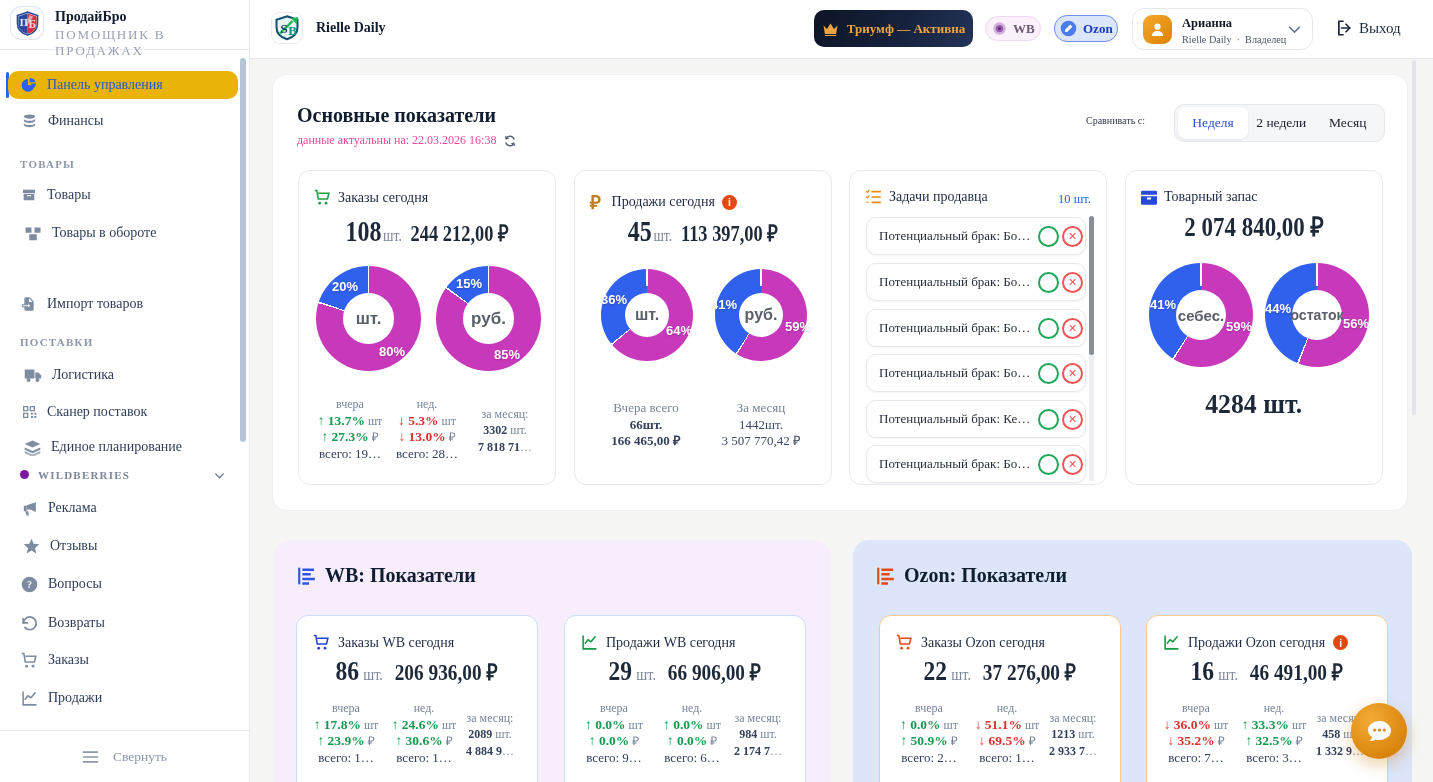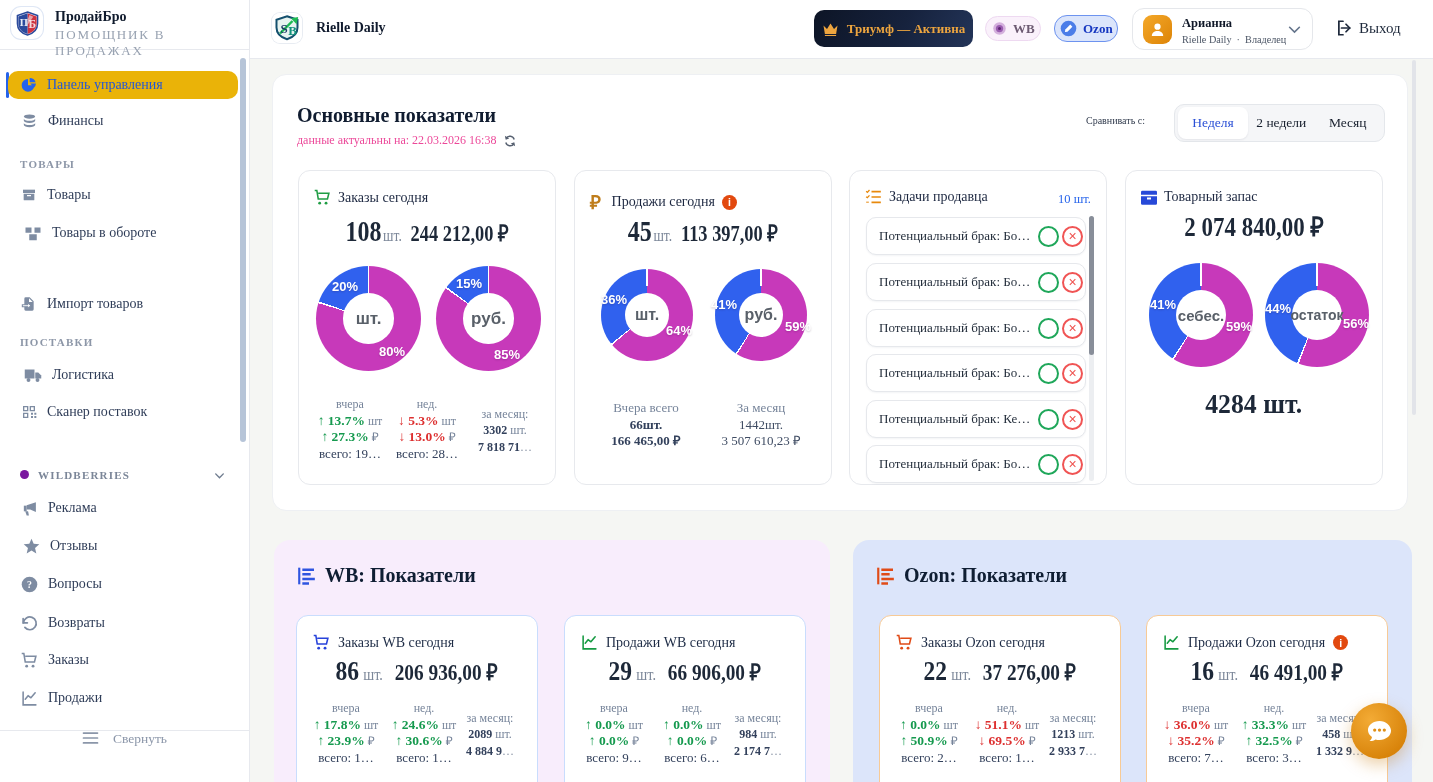--- a/index.html
+++ b/index.html
@@ -27,21 +27,21 @@
 #sbicon{position:absolute;left:11px;top:7px;width:32px;height:32px;border-radius:10px;background:#fff;box-shadow:0 0 0 1px #dfe7f5;display:flex;align-items:center;justify-content:center}
 #sbt1{position:absolute;left:55px;top:9px;font-size:14px;font-weight:bold;color:#0f1a2c}
 #sbt2{position:absolute;left:55px;top:27px;font-size:13px;letter-spacing:1.8px;color:#98a2b1}
 .it{position:absolute;left:8px;width:230px;height:28px;display:flex;align-items:center;gap:10px;padding-left:13px;font-size:14px;color:#2f3d58;border-radius:10px}
 .it svg{flex:0 0 auto}
 .it.act{background:#eab308;color:#2457d5}
 .bar{position:absolute;left:6px;width:3px;height:26px;background:#2563eb;border-radius:2px}
 .sh{position:absolute;left:20px;font-size:11px;font-weight:bold;letter-spacing:1.2px;color:#8d97a8}
 .wbdot{position:absolute;left:20px;width:9px;height:9px;border-radius:50%;background:#7b189f}
 #sbscroll{position:absolute;left:240px;top:58px;width:6px;height:384px;border-radius:3px;background:#b6c4d8}
-#sbfoot{position:absolute;left:0;bottom:0;width:100%;height:52px;border-top:1px solid #e7e9ee;display:flex;align-items:flex-start;justify-content:center;gap:14px;color:#8b96a9;font-size:13.5px}
+#sbfoot{position:absolute;left:0;bottom:0;width:100%;height:52px;border-top:1px solid #e7e9ee;display:flex;align-items:center;justify-content:center;gap:14px;color:#8b96a9;font-size:13.5px}
 
 #panel{position:absolute;left:272px;top:74px;width:1136px;height:437px;background:#fff;border-radius:14px;border:1px solid #eef0f3}
 #ptitle{position:absolute;left:24px;top:29px;font-size:20px;font-weight:bold;color:#101c30}
 #psub{position:absolute;left:24px;top:58px;font-size:12px;color:#ec4899;display:flex;align-items:center;gap:7px}
 #cmp{position:absolute;left:813px;top:40px;font-size:10px;color:#323c4e}
 #seg{position:absolute;right:22px;top:29px;width:211px;height:38px;background:#f5f6f8;border:1px solid #e4e7eb;border-radius:10px;display:flex;align-items:center;padding:0 3px;font-size:13.5px;color:#18202e}
 #seg .on{width:70px;height:32px;background:#fff;border-radius:8px;box-shadow:0 1px 2px rgba(20,30,60,.08);color:#2b50d6;display:flex;align-items:center;justify-content:center}
 #seg .off{flex:1;text-align:center}
 .card{position:absolute;top:170px;width:258px;height:315px;background:#fff;border:1px solid #e7e9ed;border-radius:12px}
 .chead{position:absolute;left:15px;top:18px;display:flex;align-items:center;gap:7px;font-size:14px;color:#1c2740;white-space:nowrap}
@@ -130,20 +130,25 @@
   <div class="sh" style="top:336px">ПОСТАВКИ</div>
   <div class="it" style="top:398px"><svg width="16" height="16" viewBox="0 0 24 24" fill="#7e8ca2">
           <path d="M3 3h8v8H3zm2 2v4h4V5zm8-2h8v8h-8zm2 2v4h4V5zM3 13h8v8H3zm2 2v4h4v-4zm10-2h3v3h-3zm5 0h3v3h-3zm-5 5h3v3h-3zm5 0h3v3h-3z"></path>
         </svg>Сканер поставок</div>
   <div class="it" style="top:361px;padding-left:16px"><svg width="18" height="15" viewBox="0 0 24 20" fill="#7e8ca2">
           <path d="M1 2h13v12H1z"></path>
           <path d="M15 6h4l4 4v4h-8z"></path>
           <circle cx="6" cy="16" r="2.6"></circle>
           <circle cx="18" cy="16" r="2.6"></circle>
         </svg>Логистика</div>
+  <div class="it" style="top:433px;padding-left:16px"><svg width="17" height="17" viewBox="0 0 24 24" fill="#7e8ca2">
+          <path d="M12 2 23 7l-11 5L1 7z"></path>
+          <path d="m1 12 11 5 11-5v3l-11 5L1 15z"></path>
+          <path d="m1 17 11 5 11-5v3l-11 5L1 20z" opacity=".7"></path>
+        </svg>Единое планирование</div>
   <div class="wbdot" style="top:470px"></div>
   <div class="sh" style="top:469px;left:38px;color:#7b8698">WILDBERRIES</div>
   <svg style="position:absolute;left:213px;top:469px" width="13" height="13" viewBox="0 0 24 24" fill="none" stroke="#6e7b8e" stroke-width="2.6" stroke-linecap="round">
         <path d="m5 9 7 7 7-7"></path>
       </svg>
   <div class="it" style="top:494px"><svg width="17" height="17" viewBox="0 0 24 24" fill="#7e8ca2">
           <path d="M21 3v14l-8-3.5H8V7.5L21 3z"></path>
           <path d="M4 8h4v8H4z"></path>
           <path d="M6 16h4l1.2 6H8z"></path>
         </svg>Реклама</div>
@@ -297,21 +302,21 @@
     <div class="dl" style="left:9px;top:35px">41%</div>
   </div>
   <div class="scol" style="left:26px;top:229px;width:90px;line-height:16.5px;font-size:13px">
         <div>Вчера всего</div>
         <div class="bv">66шт.</div>
         <div class="bv">166 465,00 ₽</div>
       </div>
   <div class="scol" style="left:141px;top:229px;width:90px;line-height:16.5px;font-size:13px">
         <div>За месяц</div>
         <div style="color:#3f4c63">1442шт.</div>
-        <div style="color:#3f4c63">3 507 610,23 ₽</div>
+        <div style="color:#3f4c63">3 507 770,42 ₽</div>
       </div>
 </div>
 
 <div class="card" style="left:849px">
   <div class="chead"><svg width="17" height="16" viewBox="0 0 24 24">
           <path d="M9 4h14M9 12h14M9 20h14" stroke="#e8890c" stroke-width="2.6"></path>
           <path d="M1 3.5 2.8 5 6 1.5M1 11.5 2.8 13 6 9.5" fill="none" stroke="#e8890c" stroke-width="2"></path>
           <path d="M1 19h4v1.5H1z" fill="#e8890c"></path>
         </svg>Задачи продавца</div>
   <div style="position:absolute;right:15px;top:21px;font-size:12.5px;color:#2563eb">10 шт.</div>

